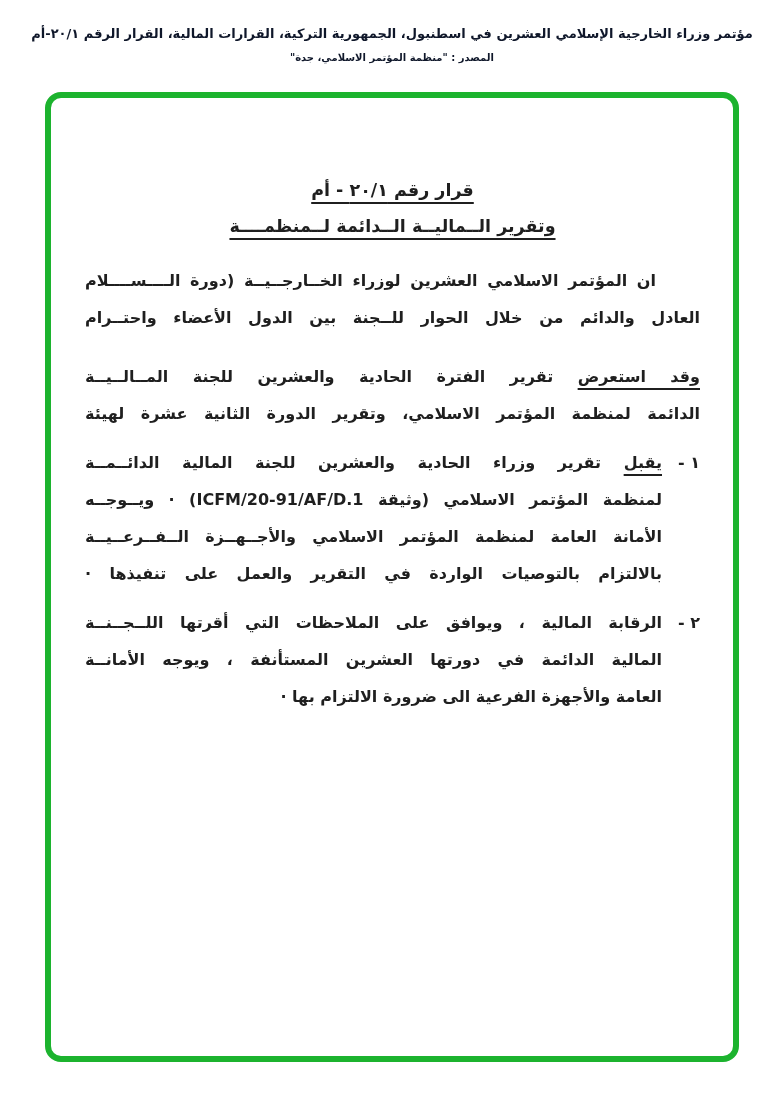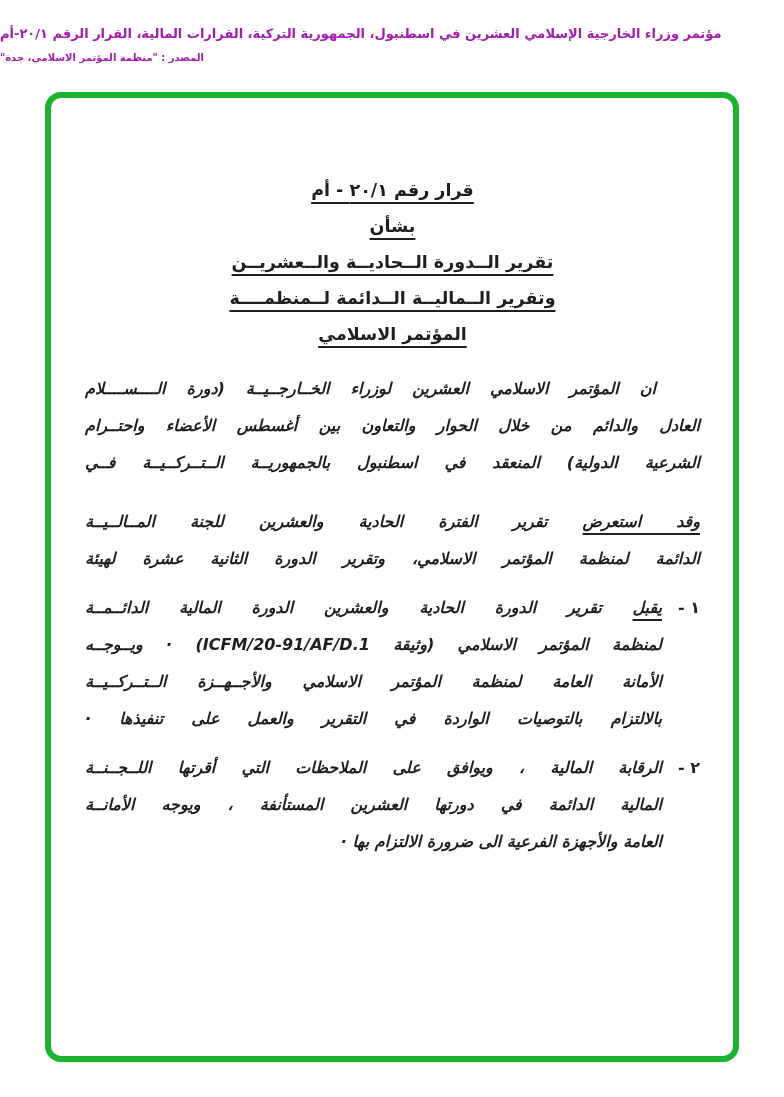--- a/index.html
+++ b/index.html
@@ -6,22 +6,22 @@
   body {
     width: 784px; height: 1097px;
     background: #ffffff;
     position: relative;
     font-family: "DejaVu Sans", sans-serif;
     color: #1f1f1f;
     overflow: hidden;
   }
   .hdr {
     position: absolute; left: 0; right: 0;
-    text-align: left; direction: rtl;
-    font-weight: 700; color: #a21caf;
+    text-align: center; direction: rtl;
+    font-weight: 700; color: #0f172a;
   }
   .hdr1 { top: 26px; font-size: 13px; letter-spacing: 0; }
   .hdr2 { top: 52px; font-size: 10px; }
   .frame {
     position: absolute; left: 45px; top: 92px;
     width: 694px; height: 970px;
     box-sizing: border-box;
     border: 6px solid #1cb32e;
     border-radius: 16px;
     background: #ffffff;
@@ -34,62 +34,58 @@
     overflow: hidden;
     border-radius: 27px;
   }
   .title { text-align: center; margin-bottom: 18px; }
   .tline { line-height: 36px; font-size: 17.5px; }
   .u {
     text-decoration-line: underline;
     text-underline-offset: 6px;
     text-decoration-thickness: 1.6px;
   }
-  .line { line-height: 37px; font-style: italic; }
+  .line { line-height: 37px; }
   .j { text-align: justify; text-align-last: justify; }
   .indent { text-indent: 44px; }
   .para.p2 { margin-top: 22px; }
   .item { display: flex; margin-top: 12px; }
   .num { flex: 0 0 38px; line-height: 37px; }
   .ibody { flex: 1 1 auto; min-width: 0; }
 </style>
 </head>
 <body>
 
 <div class="hdr hdr1">مؤتمر وزراء الخارجية الإسلامي العشرين في اسطنبول، الجمهورية التركية، القرارات المالية، القرار الرقم ٢٠/١-أم</div>
 <div class="hdr hdr2">المصدر : "منظمة المؤتمر الاسلامي، جدة"</div>
 
 <div class="frame">
   <div class="doc">
 
     <div class="title">
       <div class="tline"><span class="u">قرار رقم ٢٠/١ - أم</span></div>
-      <div class="tline"><span class="u">بشأن</span></div>
-      <div class="tline"><span class="u">تقرير الــدورة الــحاديــة والــعشريــن</span></div>
       <div class="tline"><span class="u">وتقرير الــماليــة الــدائمة لــمنظمــــة</span></div>
-      <div class="tline"><span class="u">المؤتمر الاسلامي</span></div>
     </div>
 
     <div class="para p1">
       <div class="line j indent">ان المؤتمر الاسلامي العشرين لوزراء الخــارجــيــة (دورة الــــســــلام</div>
-      <div class="line j">العادل والدائم من خلال الحوار والتعاون بين أغسطس الأعضاء واحتــرام</div>
-      <div class="line j">الشرعية الدولية) المنعقد في اسطنبول بالجمهوريــة الــتــركــيــة فــي</div>
+      <div class="line j">العادل والدائم من خلال الحوار للــجنة بين الدول الأعضاء واحتــرام</div>
     </div>
 
     <div class="para p2">
       <div class="line j"><span class="u">وقد استعرض</span><span> تقرير الفترة الحادية والعشرين للجنة المــالــيــة</span></div>
       <div class="line j">الدائمة لمنظمة المؤتمر الاسلامي، وتقرير الدورة الثانية عشرة لهيئة</div>
     </div>
 
     <div class="item">
       <div class="num">١ -</div>
       <div class="ibody">
-        <div class="line j"><span class="u">يقبل</span><span> تقرير الدورة الحادية والعشرين الدورة المالية الدائــمــة</span></div>
+        <div class="line j"><span class="u">يقبل</span><span> تقرير وزراء الحادية والعشرين للجنة المالية الدائــمــة</span></div>
         <div class="line j">لمنظمة المؤتمر الاسلامي (وثيقة ICFM/20-91/AF/D.1) · ويــوجــه</div>
-        <div class="line j">الأمانة العامة لمنظمة المؤتمر الاسلامي والأجــهــزة الــتــركــيــة</div>
+        <div class="line j">الأمانة العامة لمنظمة المؤتمر الاسلامي والأجــهــزة الــفــرعــيــة</div>
         <div class="line j">بالالتزام بالتوصيات الواردة في التقرير والعمل على تنفيذها ·</div>
       </div>
     </div>
 
     <div class="item">
       <div class="num">٢ -</div>
       <div class="ibody">
         <div class="line j">الرقابة المالية ، ويوافق على الملاحظات التي أقرتها اللــجــنــة</div>
         <div class="line j">المالية الدائمة في دورتها العشرين المستأنفة ، ويوجه الأمانــة</div>
         <div class="line">العامة والأجهزة الفرعية الى ضرورة الالتزام بها ·</div>

